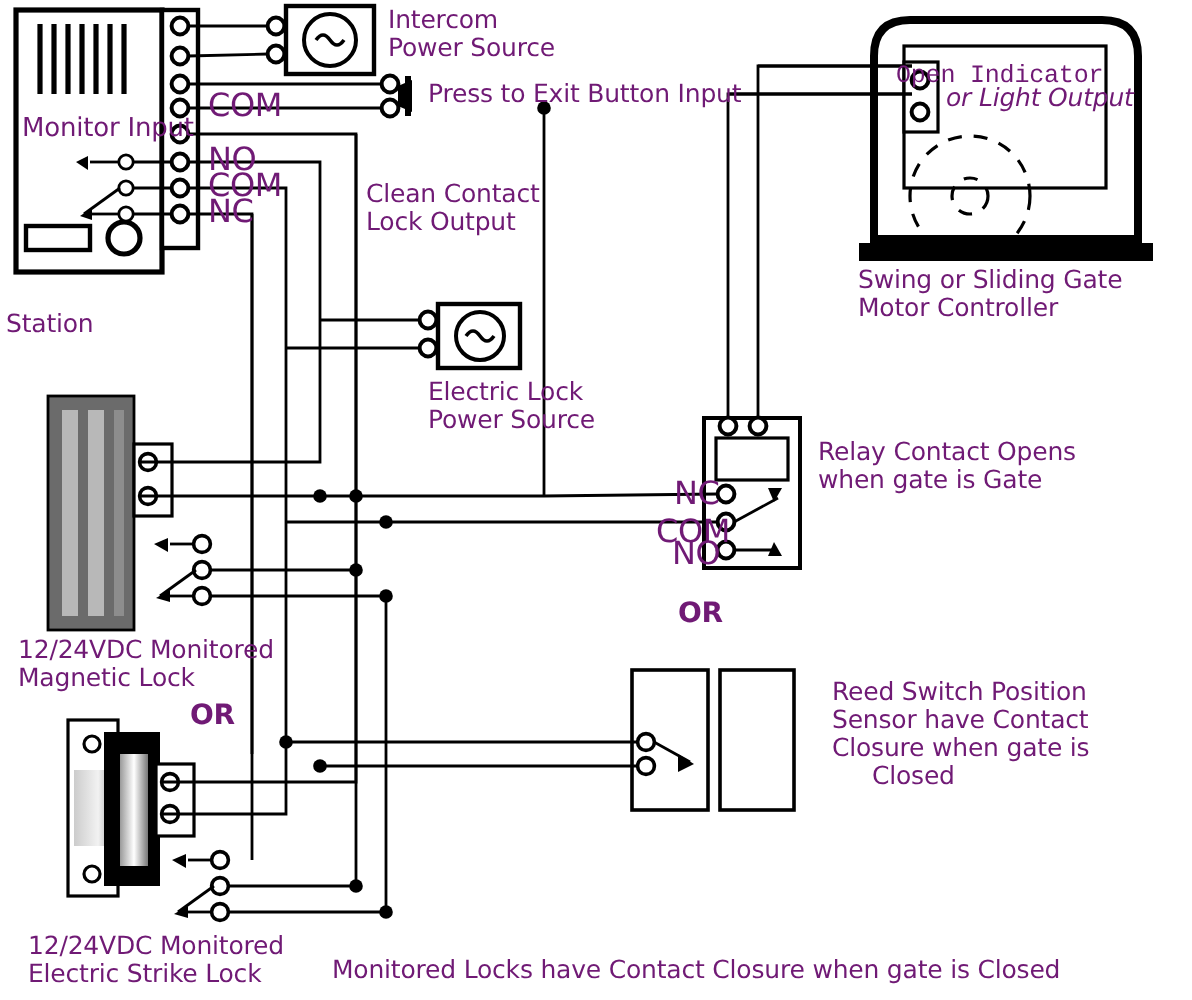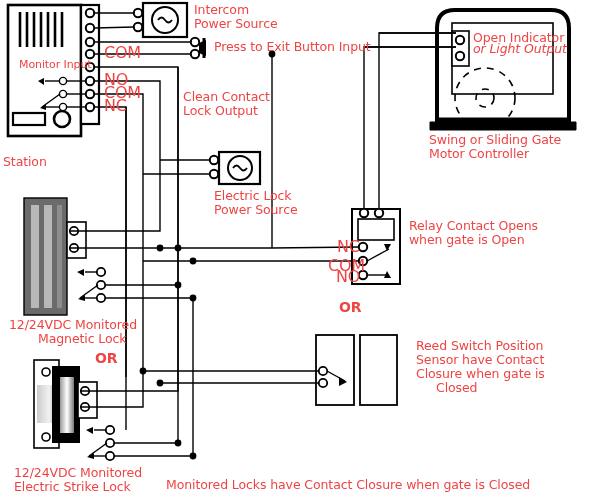--- a/index.html
+++ b/index.html
@@ -17,41 +17,40 @@
   }
   svg.layer {
     position: absolute;
     left: 0;
     top: 0;
     width: 596px;
     height: 500px;
   }
   .lbl {
     position: absolute;
-    color: #ef4444;
+    color: #701a75;
     font-family: "DejaVu Sans", sans-serif;
     font-size: 12.5px;
     line-height: 14.5px;
     white-space: pre;
     letter-spacing: -0.1px;
   }
   .lbl-sm {
     font-size: 16px;
     line-height: 11px;
     letter-spacing: -0.2px;
     margin-left: 6px;
   }
   .lbl-or {
     font-size: 14px;
     font-weight: bold;
     line-height: 22px;
   }
   .lbl-mon {
-    font-size: 11px;
-    padding-left: 8px;
+    font-size: 13px;
   }
 </style>
 </head>
 <body>
 
 <div id="canvas">
 
   <svg class="layer" viewBox="0 0 596 500">
     <defs>
       <linearGradient id="strikeGrad" x1="0" y1="0" x2="1" y2="0">
@@ -319,35 +318,35 @@
   <div class="lbl" style="left:194px; top:17px;">Power Source</div>
 
   <div class="lbl" style="left:214px; top:40px;">Press to Exit Button Input</div>
 
   <div class="lbl" style="left:183px; top:90px;">Clean Contact</div>
   <div class="lbl" style="left:183px; top:104px;">Lock Output</div>
 
   <div class="lbl" style="left:214px; top:189px;">Electric Lock</div>
   <div class="lbl" style="left:214px; top:203px;">Power Source</div>
 
-  <div class="lbl" style="left:473px; top:31px;">Open Indicator</div>
+  <div class="lbl" style="left:448px; top:31px;font-family:Liberation Mono, monospace;">Open Indicator</div>
   <div class="lbl" style="left:473px; top:42px;font-style:italic;">or Light Output</div>
 
   <div class="lbl" style="left:429px; top:133px;">Swing or Sliding Gate</div>
   <div class="lbl" style="left:429px; top:147px;">Motor Controller</div>
 
   <div class="lbl lbl-sm" style="left:331px; top:241px;">NC</div>
   <div class="lbl lbl-sm" style="left:322px; top:260px;">COM</div>
   <div class="lbl lbl-sm" style="left:330px; top:271px;">NO</div>
 
   <div class="lbl" style="left:409px; top:219px;">Relay Contact Opens</div>
-  <div class="lbl" style="left:409px; top:233px;">when gate is Open</div>
+  <div class="lbl" style="left:409px; top:233px;">when gate is Gate</div>
 
   <div class="lbl" style="left:9px; top:318px;">12/24VDC Monitored</div>
-  <div class="lbl" style="left:9px; top:332px;margin-left:29px;">Magnetic Lock</div>
+  <div class="lbl" style="left:9px; top:332px;">Magnetic Lock</div>
 
   <div class="lbl lbl-or" style="left:95px; top:347px;">OR</div>
 
   <div class="lbl lbl-or" style="left:339px; top:296px;">OR</div>
 
   <div class="lbl" style="left:14px; top:466px;">12/24VDC Monitored</div>
   <div class="lbl" style="left:14px; top:480px;">Electric Strike Lock</div>
 
   <div class="lbl" style="left:416px; top:339px;">Reed Switch Position</div>
   <div class="lbl" style="left:416px; top:353px;">Sensor have Contact</div>

